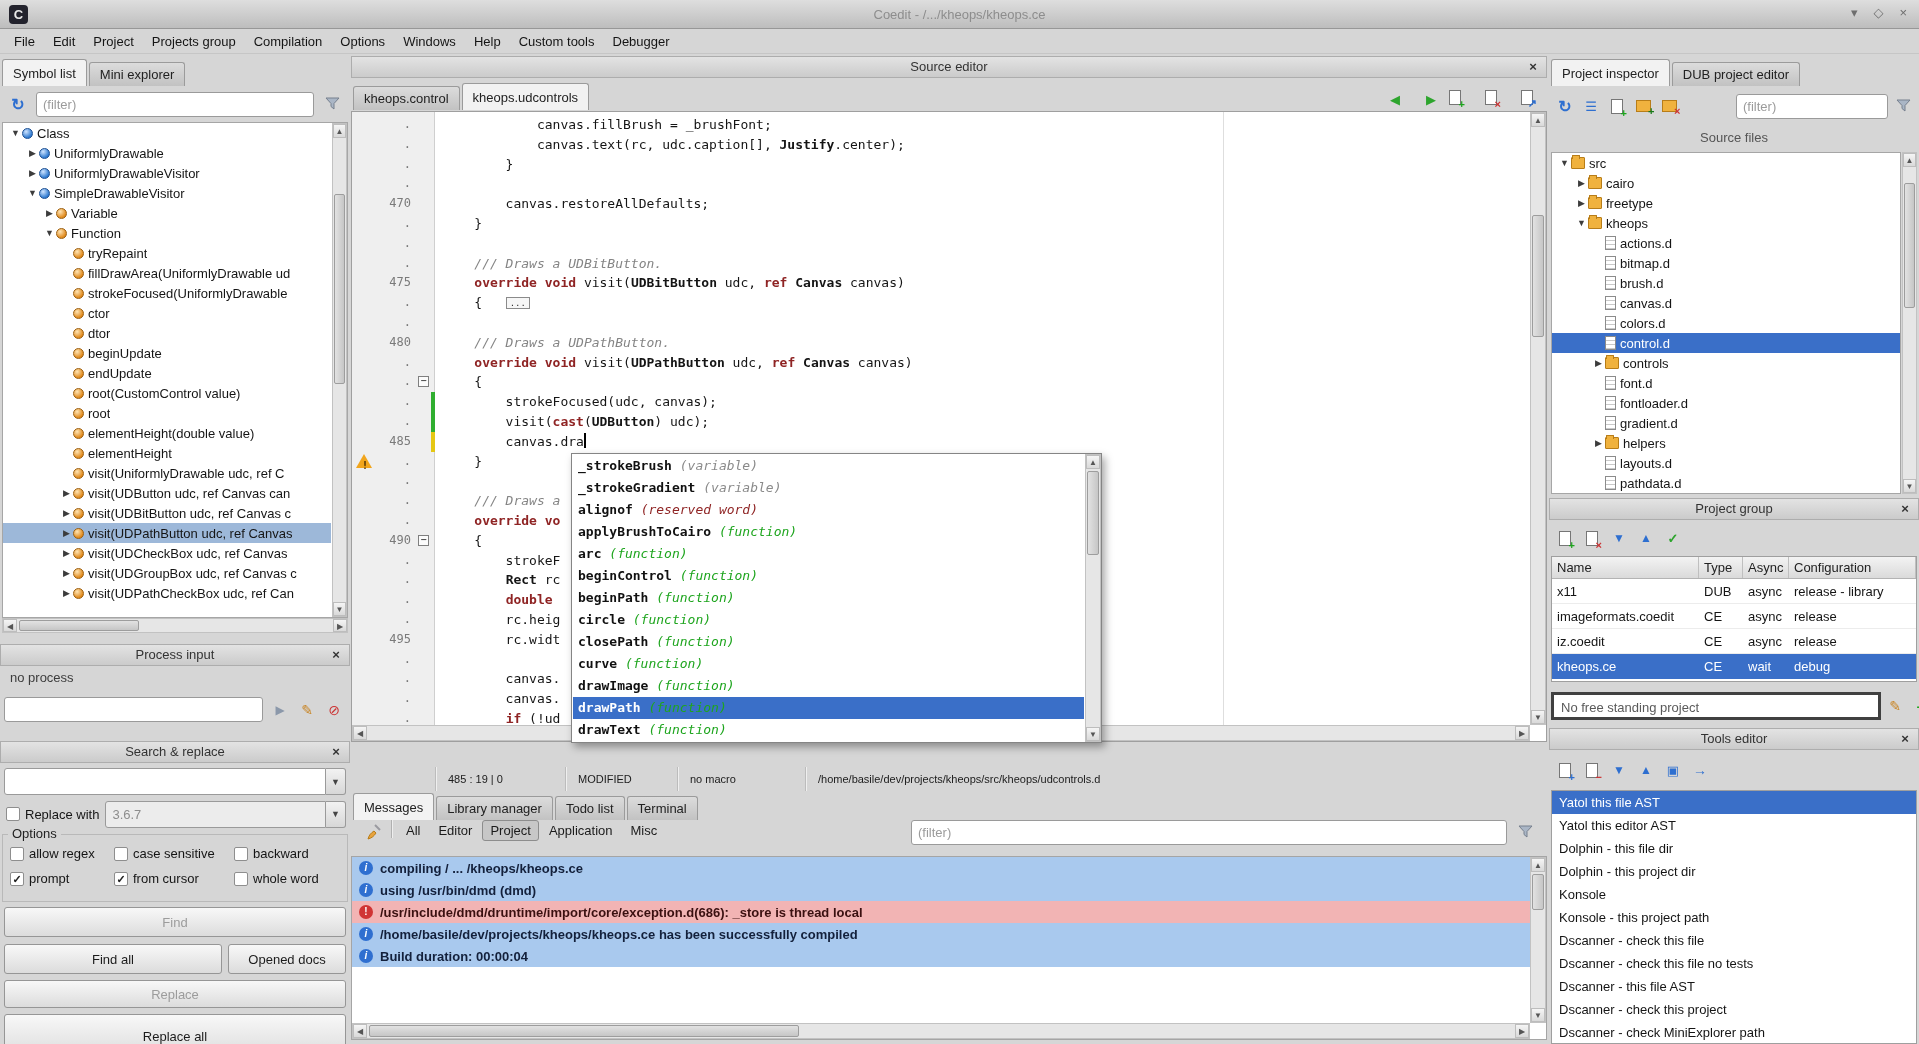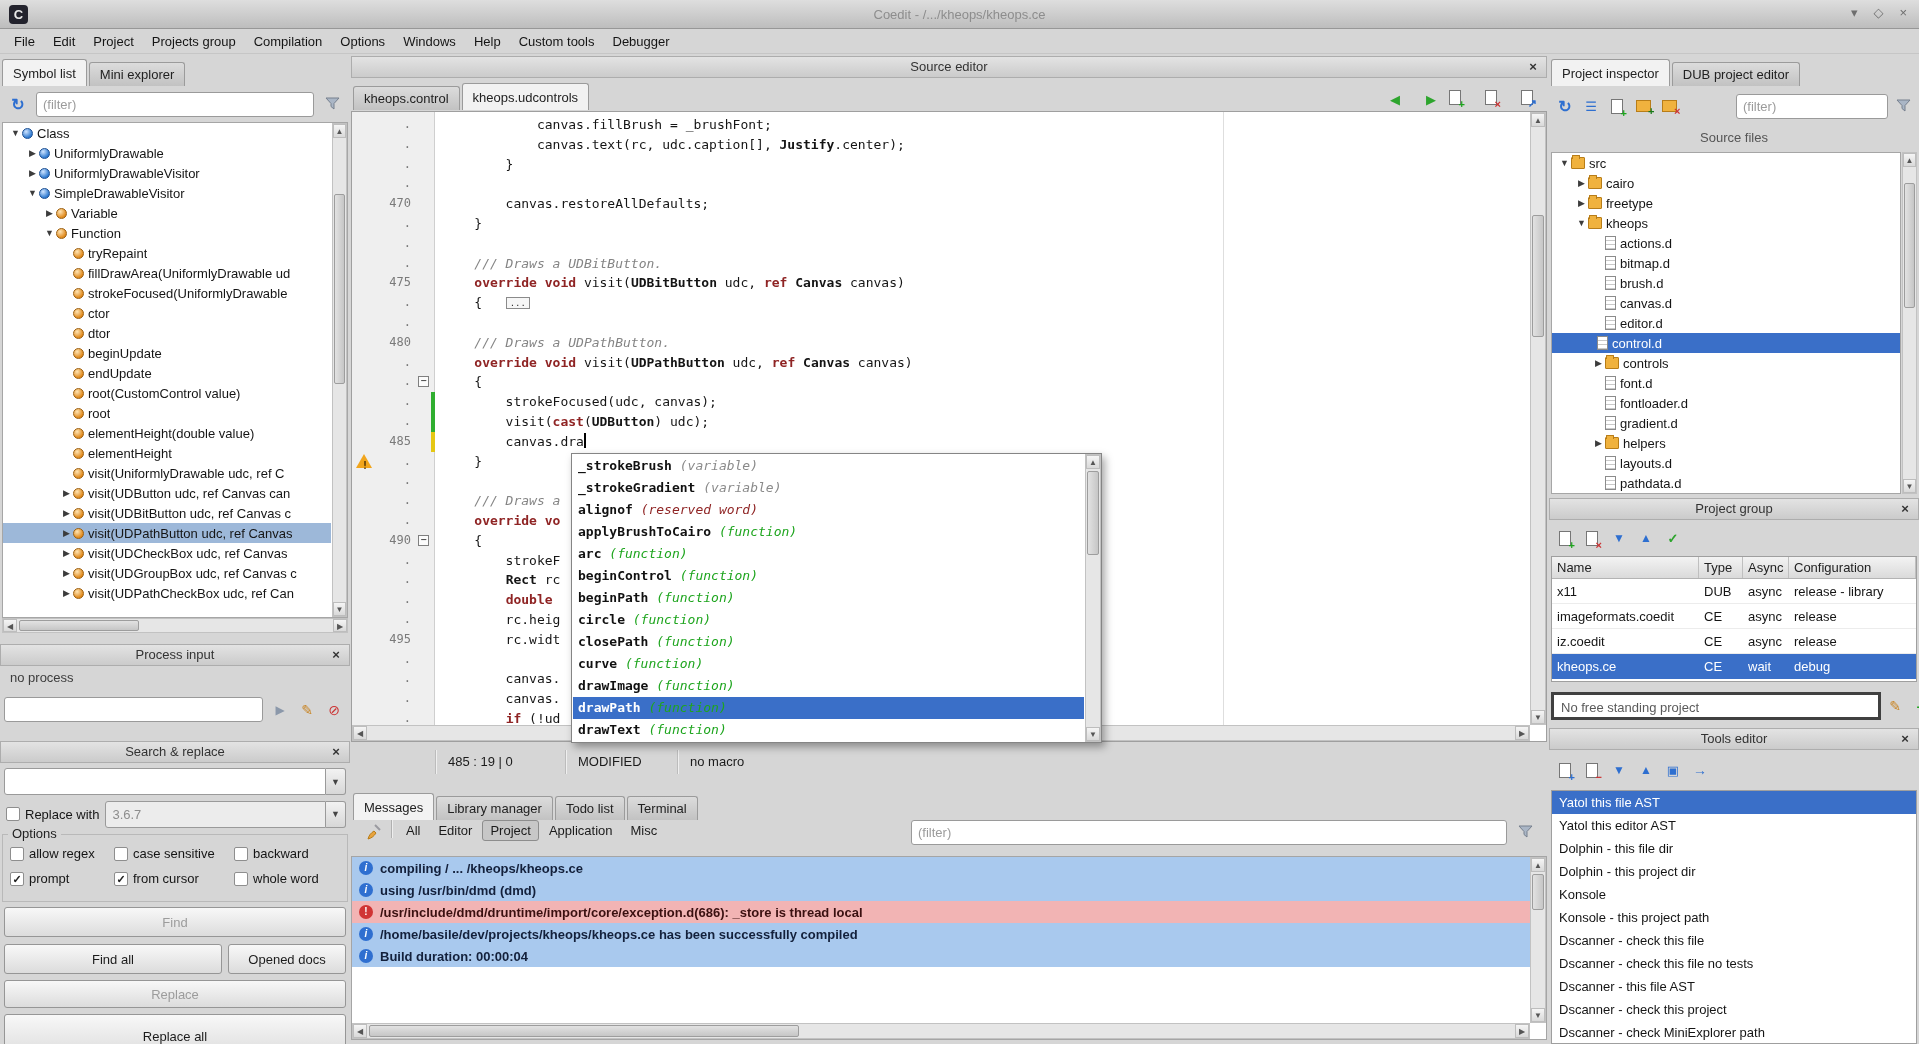--- a/index.html
+++ b/index.html
@@ -87,21 +87,21 @@
 #completion-list{position:absolute;left:1px;top:1px;right:17px;bottom:1px;overflow:hidden;font:13px "DejaVu Sans Mono",monospace}
 .citem{height:22px;line-height:22px;padding:0 5px;white-space:pre}
 .cname{font-weight:bold;color:#111}
 .citem.sel{background:#3a6fc8}
 .citem.sel .cname{color:#fff}
 .ckind{font-style:italic}
 .kind-variable{color:#8a8a8a}
 .kind-reserved{color:#8f2424}
 .kind-function{color:#1ea51e}
 
-#status-bar{position:absolute;left:0;right:0;top:670px;height:48px;display:flex;align-items:flex-end;font-size:13px;color:#1b1b1b}
+#status-bar{position:absolute;left:0;right:0;top:711px;height:48px;display:flex;align-items:flex-start;font-size:11px;color:#1b1b1b}
 .sb-cell{padding:0 12px;height:24px;line-height:24px;border-left:1px solid #bcbcbc;box-shadow:inset 1px 0 0 #efefef;white-space:nowrap;overflow:hidden}
 .sb-cell.first{border-left:none;box-shadow:none}
 #msg-toolbar{position:absolute;left:0;right:0;top:764px;height:34px;display:flex;align-items:flex-start;gap:6px;padding:0 10px}
 #msg-filters{display:flex;gap:2px;align-items:center}
 .mfilter{padding:3px 8px;border-radius:3px;color:#1b1b1b}
 .mfilter.active{background:#c7c7c7;border:1px solid #8d8d8d;padding:2px 7px}
 #msg-body{position:absolute;left:0;right:0;top:800px;height:184px;background:#fff;border:1px solid #a5a5a5}
 #msg-rows{position:absolute;left:0;top:0;right:16px}
 .mrow{height:22px;display:flex;align-items:center;gap:7px;padding-left:7px;font-weight:bold;color:#13203b;white-space:nowrap;overflow:hidden}
 .mrow.info{background:#a9c9ee}
@@ -649,20 +649,21 @@
         <span class="vthumb" style="top:16px;height:84px"></span>
         <span class="arr down">▼</span>
       </div>
   </div>
 
   <div id="status-bar">
     <span class="sb-cell first" style="width:84px"></span>
     <span class="sb-cell" style="width:130px">485 : 19 | 0</span>
     <span class="sb-cell" style="width:112px">MODIFIED</span>
     <span class="sb-cell" style="width:128px">no macro</span>
+    <span class="sb-cell" style="flex:1">/home/basile/dev/projects/kheops/src/kheops/udcontrols.d</span>
   </div>
 
   <div class="tabs" id="msg-tabs" style="left:2px;top:734px">
       <span class="tab active">Messages</span>
       <span class="tab">Library manager</span>
       <span class="tab">Todo list</span>
       <span class="tab">Terminal</span>
     </div>
   <div id="msg-toolbar">
     <span class="toolbtn">
@@ -796,23 +797,23 @@
         <span class="tlabel">brush.d</span>
       </div>
       <div class="trow" style="padding-left:40px">
         <span class="expander"></span>
         <span class="file-ic"></span>
         <span class="tlabel">canvas.d</span>
       </div>
       <div class="trow" style="padding-left:40px">
         <span class="expander"></span>
         <span class="file-ic"></span>
-        <span class="tlabel">editor.d</span>
-      </div>
-      <div class="trow sel-strong" style="padding-left:32px">
+        <span class="tlabel">colors.d</span>
+      </div>
+      <div class="trow sel-strong" style="padding-left:40px">
         <span class="expander"></span>
         <span class="file-ic"></span>
         <span class="tlabel">control.d</span>
       </div>
       <div class="trow" style="padding-left:40px">
         <span class="expander">▶</span>
         <span class="fold-ic"></span>
         <span class="tlabel">controls</span>
       </div>
       <div class="trow" style="padding-left:40px">

